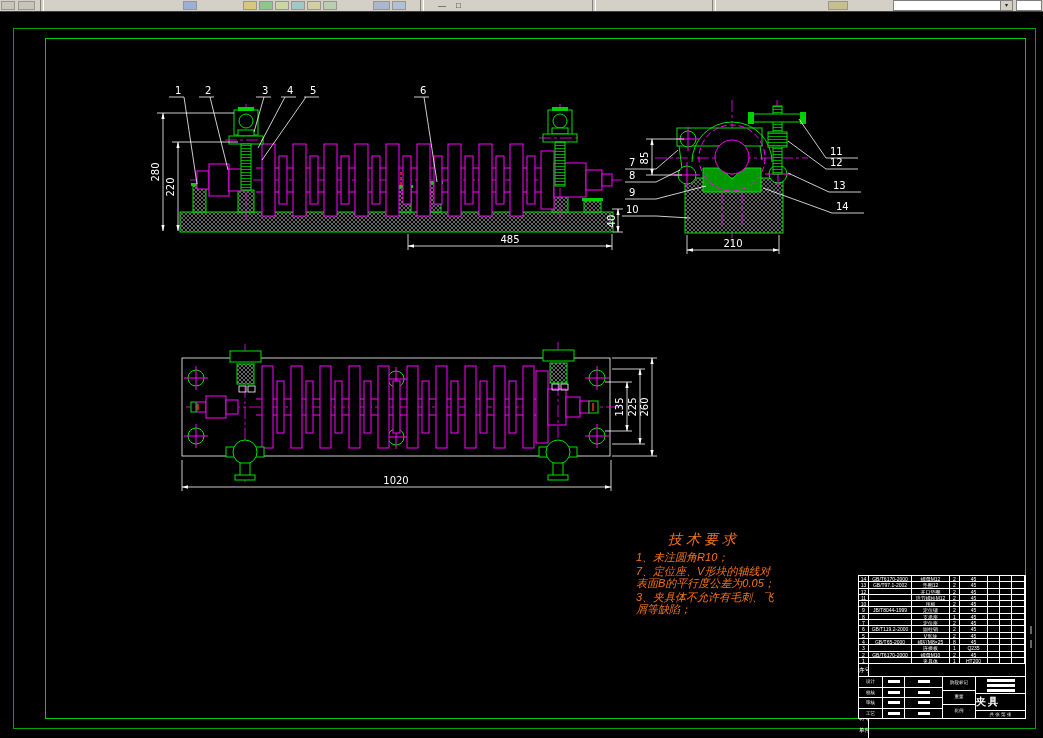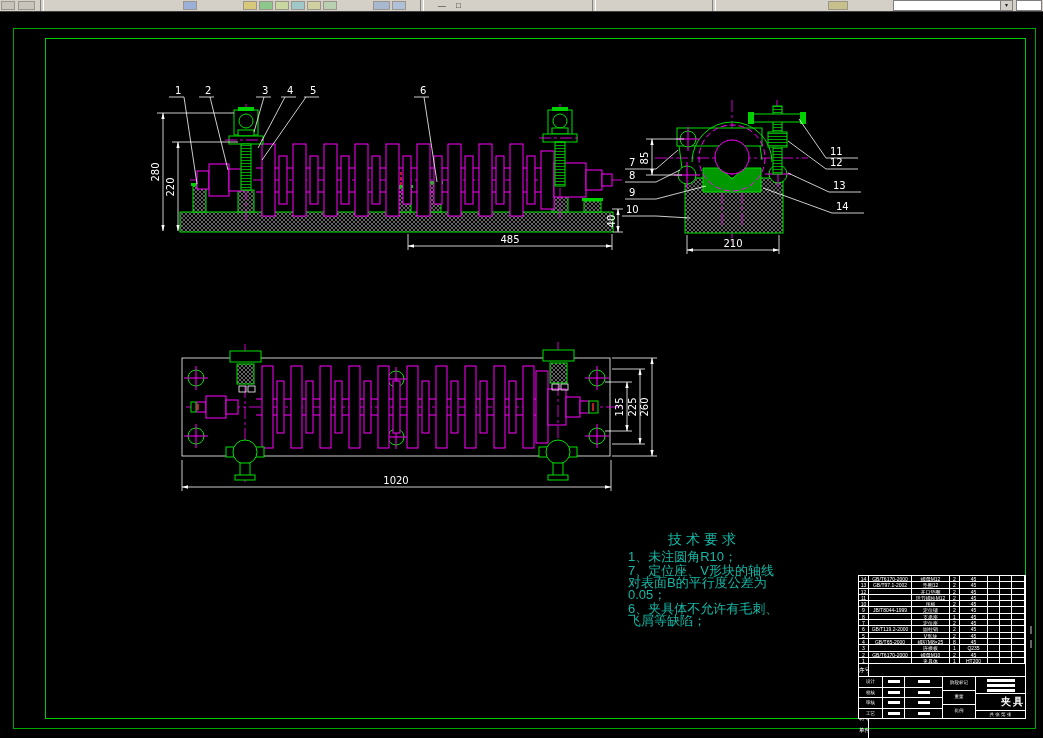--- a/index.html
+++ b/index.html
@@ -22,23 +22,23 @@
   .mg{stroke:#ff00ff;stroke-width:1;fill:none;}
   .mgf{stroke:#ff00ff;stroke-width:1;fill:#000;}
   .gr{stroke:#00e000;stroke-width:1;fill:none;}
   .grf{stroke:#00e000;stroke-width:1;fill:#000;}
   .grh{stroke:#00e000;stroke-width:1;fill:url(#h);}
   .grt{stroke:#00e000;stroke-width:1;fill:url(#th);}
   .wh{stroke:#fff;stroke-width:0.8;fill:none;}
   .dim{stroke:#fff;stroke-width:0.8;fill:none;marker-start:url(#ar);marker-end:url(#ar);}
   .red{stroke:#ff3030;stroke-width:1.4;fill:none;}
   
-  .tech{position:absolute;left:628px;top:531px;width:152px;color:#14b8a6;}
+  .tech{position:absolute;left:628px;top:531px;width:152px;color:#f97316;font-style:italic;}
   .tech .tt{font-size:14px;letter-spacing:4px;text-align:center;white-space:nowrap;}
-  .tech .it{font-size:13px;line-height:12px;margin-top:2px;}
+  .tech .it{font-size:11px;line-height:12px;margin-top:2px;margin-left:8px;}
   
   .bom{position:absolute;left:858px;top:575px;width:168px;box-sizing:border-box;border:1px solid #fff;background:#000;}
   .bom-row,.bom-head{display:grid;grid-template-columns:10px 43px 38px 10px 28px 12px 12px 1fr;}
   .bom-row{height:6.3px;}
   .bom-head{height:13px;}
   .bom-cell{border-right:1px solid #fff;border-bottom:1px solid #fff;font-size:5px;line-height:6px;color:#fff;
             overflow:hidden;white-space:nowrap;text-align:center;}
   .bom-head .bom-cell{font-size:5.5px;line-height:12px;border-bottom:none;}
   
   .tblock{position:absolute;left:858px;top:676px;width:168px;height:43px;box-sizing:border-box;border:1px solid #fff;background:#000;display:grid;grid-template-columns:84px 33px 1fr;}
@@ -47,21 +47,21 @@
   .tb-lrow:last-child{border-bottom:none;}
   .tb-lcell{border-right:1px solid #fff;font-size:4.5px;color:#fff;line-height:9px;text-align:center;overflow:hidden;}
   .tb-lcell:last-child{border-right:none;}
   .blob{width:12px;height:3px;background:#fff;margin:3px auto 0;}
   .tb-mid{border-right:1px solid #fff;display:grid;grid-template-rows:14px 1fr 1fr;}
   .tb-mcell{border-bottom:1px solid #fff;font-size:4.5px;color:#fff;text-align:center;line-height:12px;overflow:hidden;}
   .tb-mcell:last-child{border-bottom:none;}
   .tb-right{display:flex;flex-direction:column;}
   .bars{height:16px;display:flex;flex-direction:column;justify-content:center;gap:2px;align-items:center;border-bottom:1px solid #fff;}
   .bar{width:28px;height:3px;background:#fff;}
-  .tb-name{flex:1;color:#fff;font-size:10px;font-weight:bold;text-align:right;line-height:16px;letter-spacing:2px;border-bottom:1px solid #fff;overflow:hidden;}
+  .tb-name{flex:1;color:#fff;font-size:10px;font-weight:bold;text-align:left;line-height:16px;letter-spacing:2px;border-bottom:1px solid #fff;overflow:hidden;}
   .tb-sheet{height:8px;color:#fff;font-size:4.5px;text-align:center;line-height:8px;overflow:hidden;}
   
   .statusbar{position:absolute;left:0;top:731px;width:1043px;height:7px;background:#d4d0c8;overflow:hidden;border-top:1px solid #fff;}
   .statusbar span{position:absolute;left:8px;top:0;font-size:9px;color:#1a1a1a;line-height:11px;}
 </style>
 </head>
 <body>
 
 <div class="screen">
 
@@ -389,21 +389,21 @@
       <line class="wh" x1="1031" y1="626" x2="1031" y2="634"></line>
       <line class="wh" x1="1031" y1="640" x2="1031" y2="648"></line>
     </g>
   </svg>
 
   <div class="tech">
     <div class="tt">技术要求</div>
     <div id="tech-items">
         <div class="it">1、未注圆角R10；</div>
         <div class="it">7、定位座、V形块的轴线对表面B的平行度公差为0.05；</div>
-        <div class="it">6、夹具体不允许有毛刺、飞屑等缺陷；</div>
+        <div class="it">3、夹具体不允许有毛刺、飞屑等缺陷；</div>
       </div>
   </div>
 
   <div class="bom">
     <div id="bom-rows">
         <div class="bom-row">
           <div class="bom-cell">14</div>
           <div class="bom-cell">GB/T6170-2000</div>
           <div class="bom-cell">螺母M12</div>
           <div class="bom-cell">2</div>

